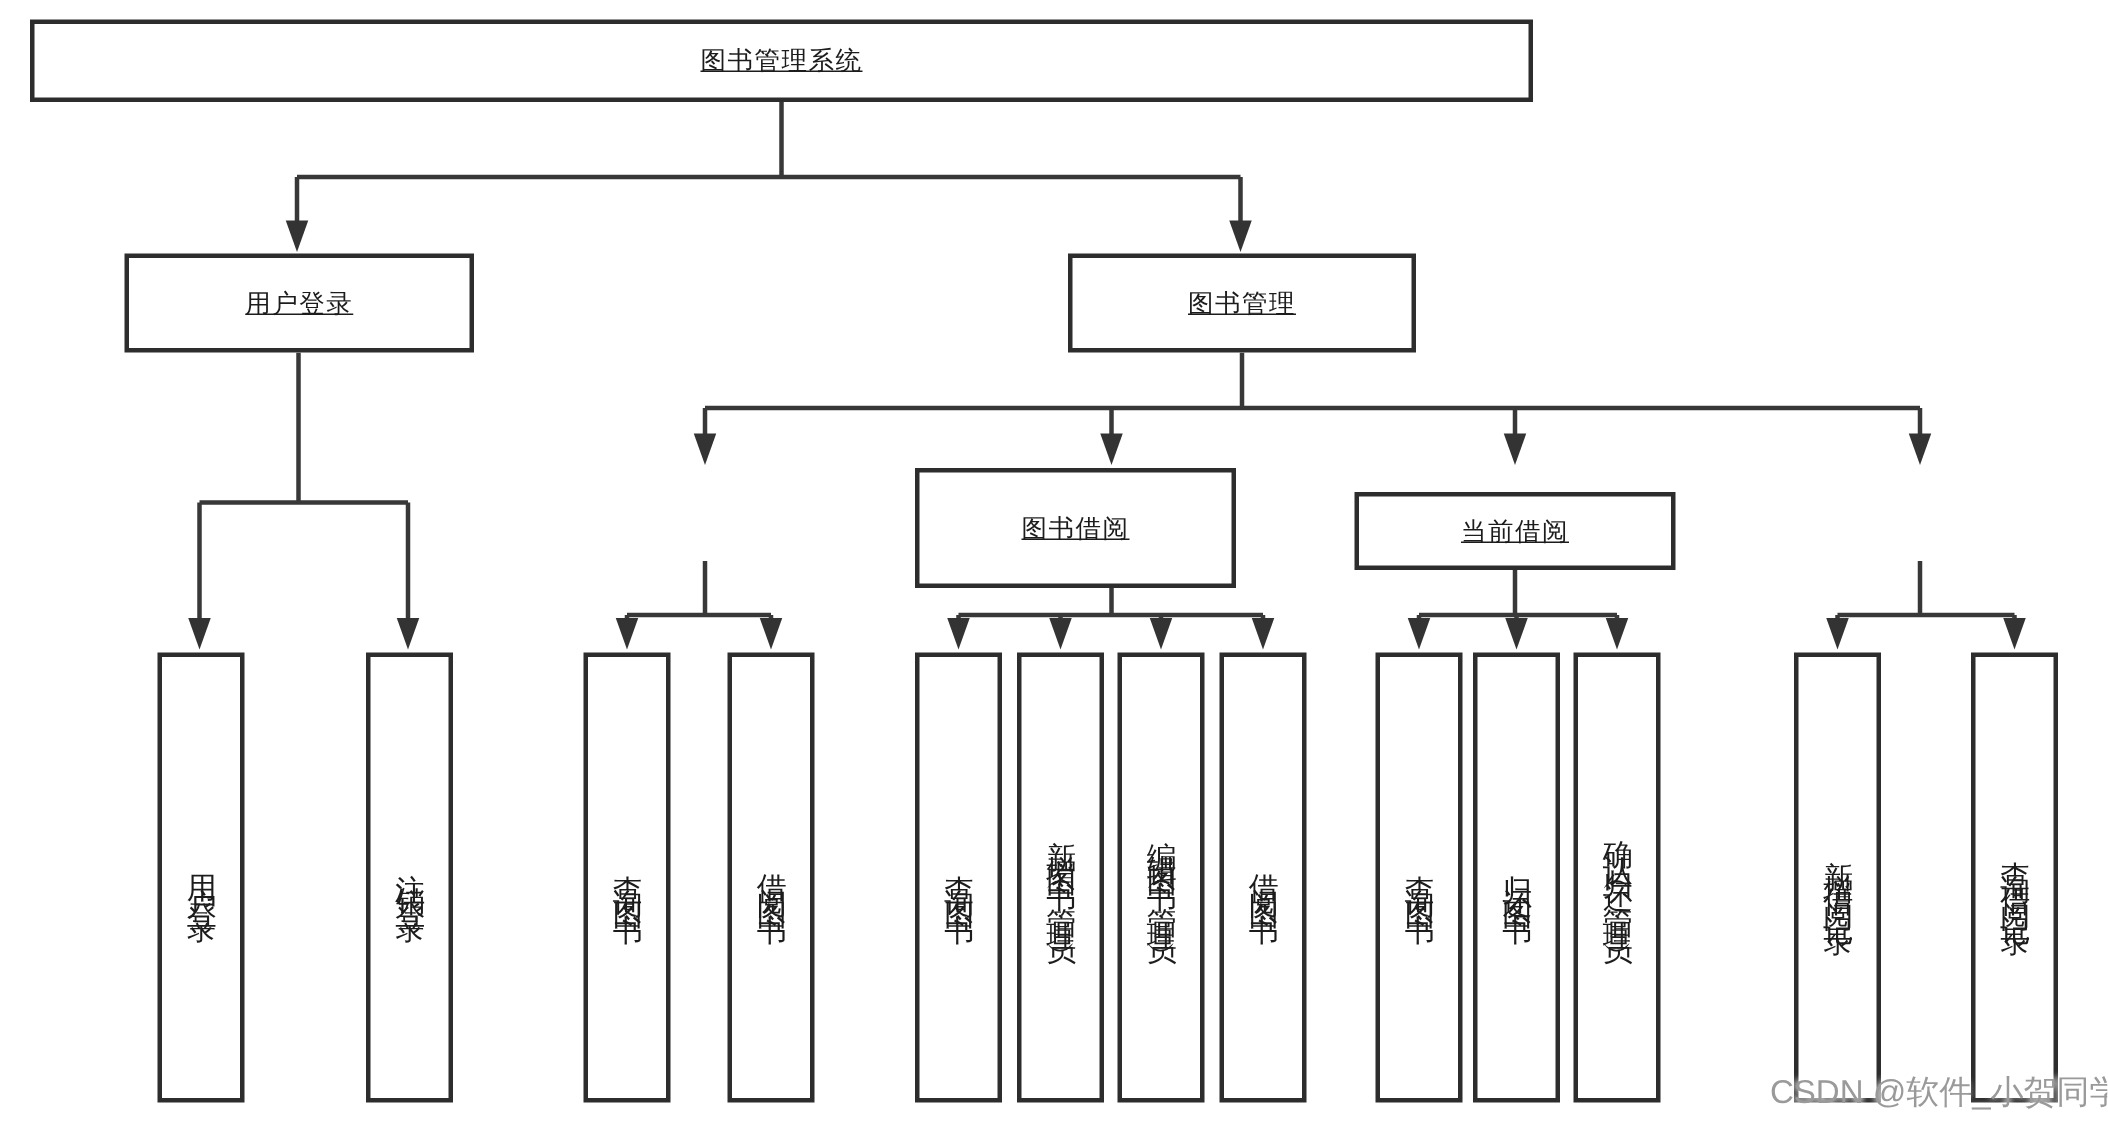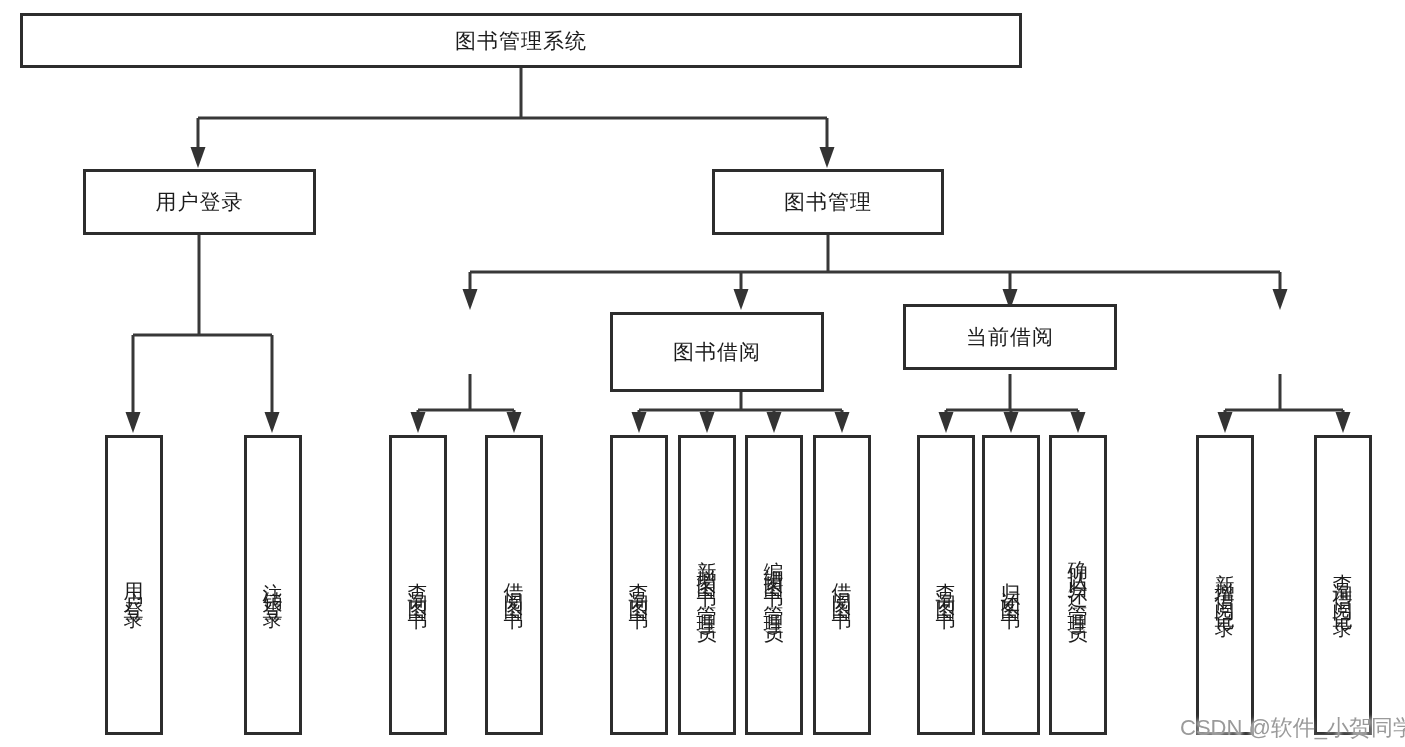--- a/index.html
+++ b/index.html
@@ -8,21 +8,21 @@
     font-family:"Liberation Sans","DejaVu Sans",sans-serif;overflow:hidden;
   }
   .wires{position:absolute;left:0;top:0;width:1405px;height:747px;}
   .wires path{stroke:#383838;stroke-width:3;fill:none;}
   .wires polygon{fill:#333333;stroke:none;}
   .box{
     position:absolute;background:#fff;border:3px solid #2d2d2d;
     display:flex;align-items:center;justify-content:center;
     box-sizing:border-box;color:#1c1c1c;
   }
-  .hbox{font-size:21px;letter-spacing:1px;}
+  .hbox{font-size:17px;letter-spacing:1px;text-decoration:underline;}
   .vbox{
     writing-mode:vertical-rl;text-orientation:mixed;
     font-size:20px;letter-spacing:9px;line-height:1;
     top:435px;width:58px;height:300px;
   }
   .watermark{
     position:absolute;left:1180px;top:713px;z-index:6;
     font-size:22px;color:#9a9a9a;white-space:nowrap;
     text-shadow:0 0 4px #ffffff,0 0 6px #ffffff;
   }
@@ -75,21 +75,21 @@
   <div class="box hbox" style="left:83px;top:169px;width:233px;height:66px">
     <span>用户登录</span>
   </div>
   <div class="box hbox" style="left:712px;top:169px;width:232px;height:66px">
     <span>图书管理</span>
   </div>
 
   <div class="box hbox" style="left:610px;top:312px;width:214px;height:80px">
     <span>图书借阅</span>
   </div>
-  <div class="box hbox" style="left:903px;top:304px;width:214px;height:66px">
+  <div class="box hbox" style="left:903px;top:328px;width:214px;height:52px">
     <span>当前借阅</span>
   </div>
 
   <div class="box vbox" style="left:105px">
     <span>用户登录</span>
   </div>
   <div class="box vbox" style="left:244px">
     <span>注销登录</span>
   </div>
 

